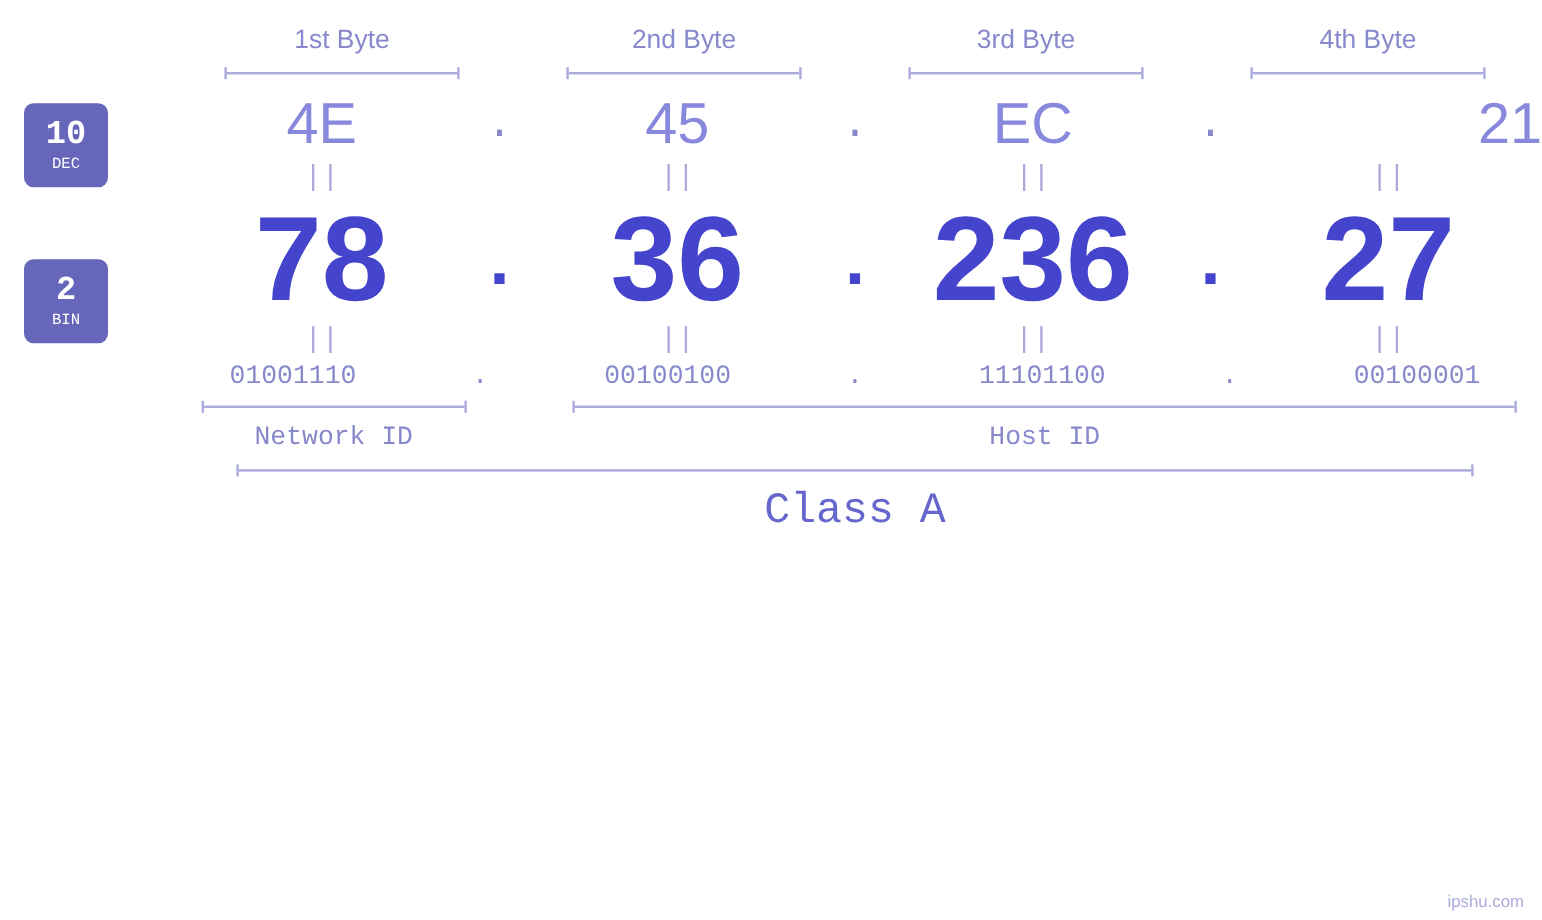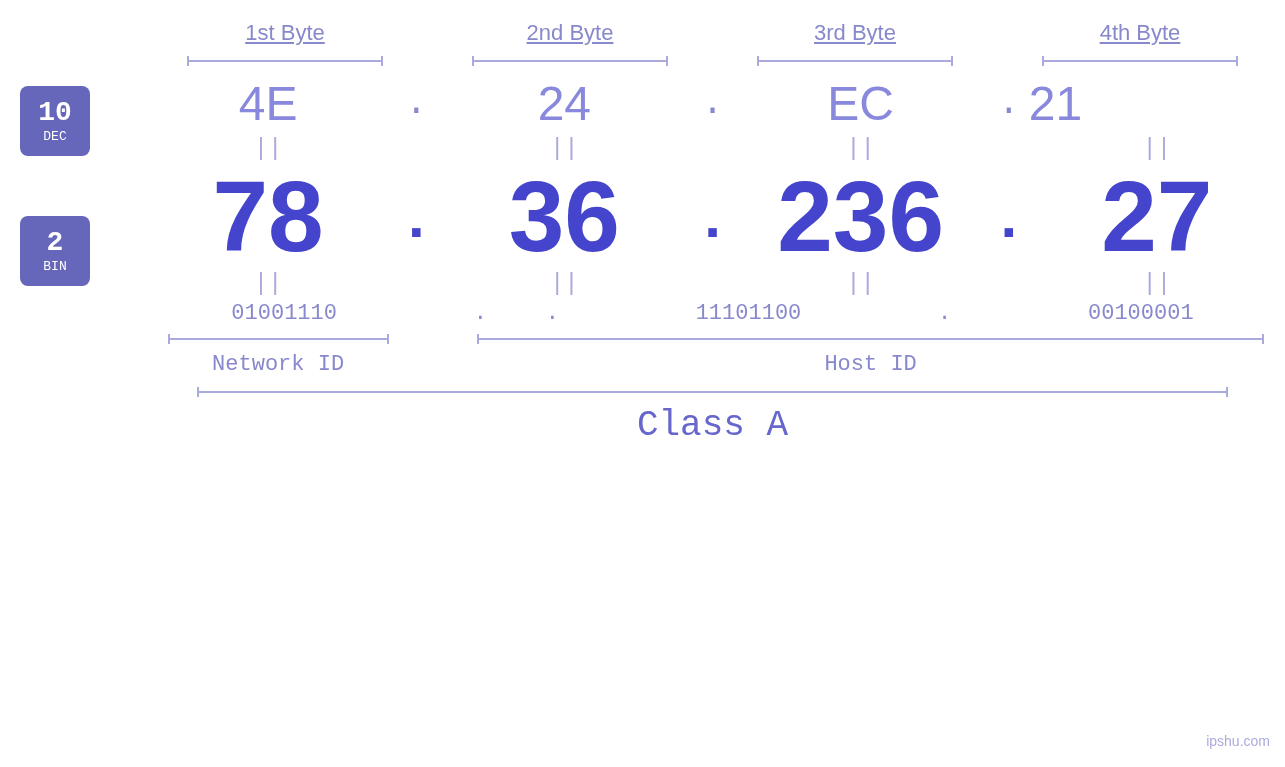--- a/index.html
+++ b/index.html
@@ -30,21 +30,20 @@
       margin-bottom: 0px;
     }
     .byte-header {
       flex: 1;
       text-align: center;
       color: #8888cc;
       font-size: 22px;
       font-family: Arial, sans-serif;
       font-weight: normal;
       padding-bottom: 10px;
-      text-decoration: underline;
     }
     .badge {
       width: 70px;
       height: 70px;
       background: #6666bb;
       border-radius: 8px;
       display: flex;
       flex-direction: column;
       align-items: center;
       justify-content: center;
@@ -105,21 +104,21 @@
     .class-label {
       color: #6666cc;
       font-size: 36px;
       font-family: 'Courier New', monospace;
       margin-top: 8px;
       text-align: center;
     }
 
     .watermark {
       position: absolute;
-      bottom: 18px;
+      bottom: 8px;
       right: 15px;
       color: #aaaadd;
       font-size: 14px;
       font-family: Arial, sans-serif;
     }
   </style>
 </head>
 <body>
 
 <div class="main-container">
@@ -182,28 +181,28 @@
     </div>
 
     <div style="flex:1; display:flex; flex-direction:column;">
 
       <div style="display:flex; align-items:center; width:100%;">
         <div style="flex:1; text-align:center;">
           <span class="hex-value">4E</span>
         </div>
         <div class="dot-cell">.</div>
         <div style="flex:1; text-align:center;">
-          <span class="hex-value">24</span>
+          <span class="hex-value">45</span>
         </div>
         <div class="dot-cell">.</div>
         <div style="flex:1; text-align:center;">
           <span class="hex-value">EC</span>
         </div>
         <div class="dot-cell">.</div>
-        <div style="flex:1; text-align:left;">
+        <div style="flex:1; text-align:right;">
           <span class="hex-value">21</span>
         </div>
       </div>
 
       <div style="display:flex; align-items:center; width:100%; margin:4px 0;">
         <div style="flex:1; text-align:center; color:#aaaadd; font-size:24px;">||</div>
         <div class="dot-cell"></div>
         <div style="flex:1; text-align:center; color:#aaaadd; font-size:24px;">||</div>
         <div class="dot-cell"></div>
         <div style="flex:1; text-align:center; color:#aaaadd; font-size:24px;">||</div>
@@ -237,20 +236,23 @@
         <div style="flex:1; text-align:center; color:#aaaadd; font-size:24px;">||</div>
         <div class="dot-cell"></div>
         <div style="flex:1; text-align:center; color:#aaaadd; font-size:24px;">||</div>
       </div>
 
       <div style="display:flex; align-items:center; width:100%;gap:32px;">
         <div style="flex:1; text-align:center;">
           <span class="bin-value">01001110</span>
         </div>
         <div style="width:40px; text-align:center; color:#8888cc; font-size:22px;">.</div>
+        <div style="flex:1; text-align:center;">
+          <span class="bin-value">00100100</span>
+        </div>
         <div style="width:40px; text-align:center; color:#8888cc; font-size:22px;">.</div>
         <div style="flex:1; text-align:center;">
           <span class="bin-value">11101100</span>
         </div>
         <div style="width:40px; text-align:center; color:#8888cc; font-size:22px;">.</div>
         <div style="flex:1; text-align:center;">
           <span class="bin-value">00100001</span>
         </div>
       </div>
 

